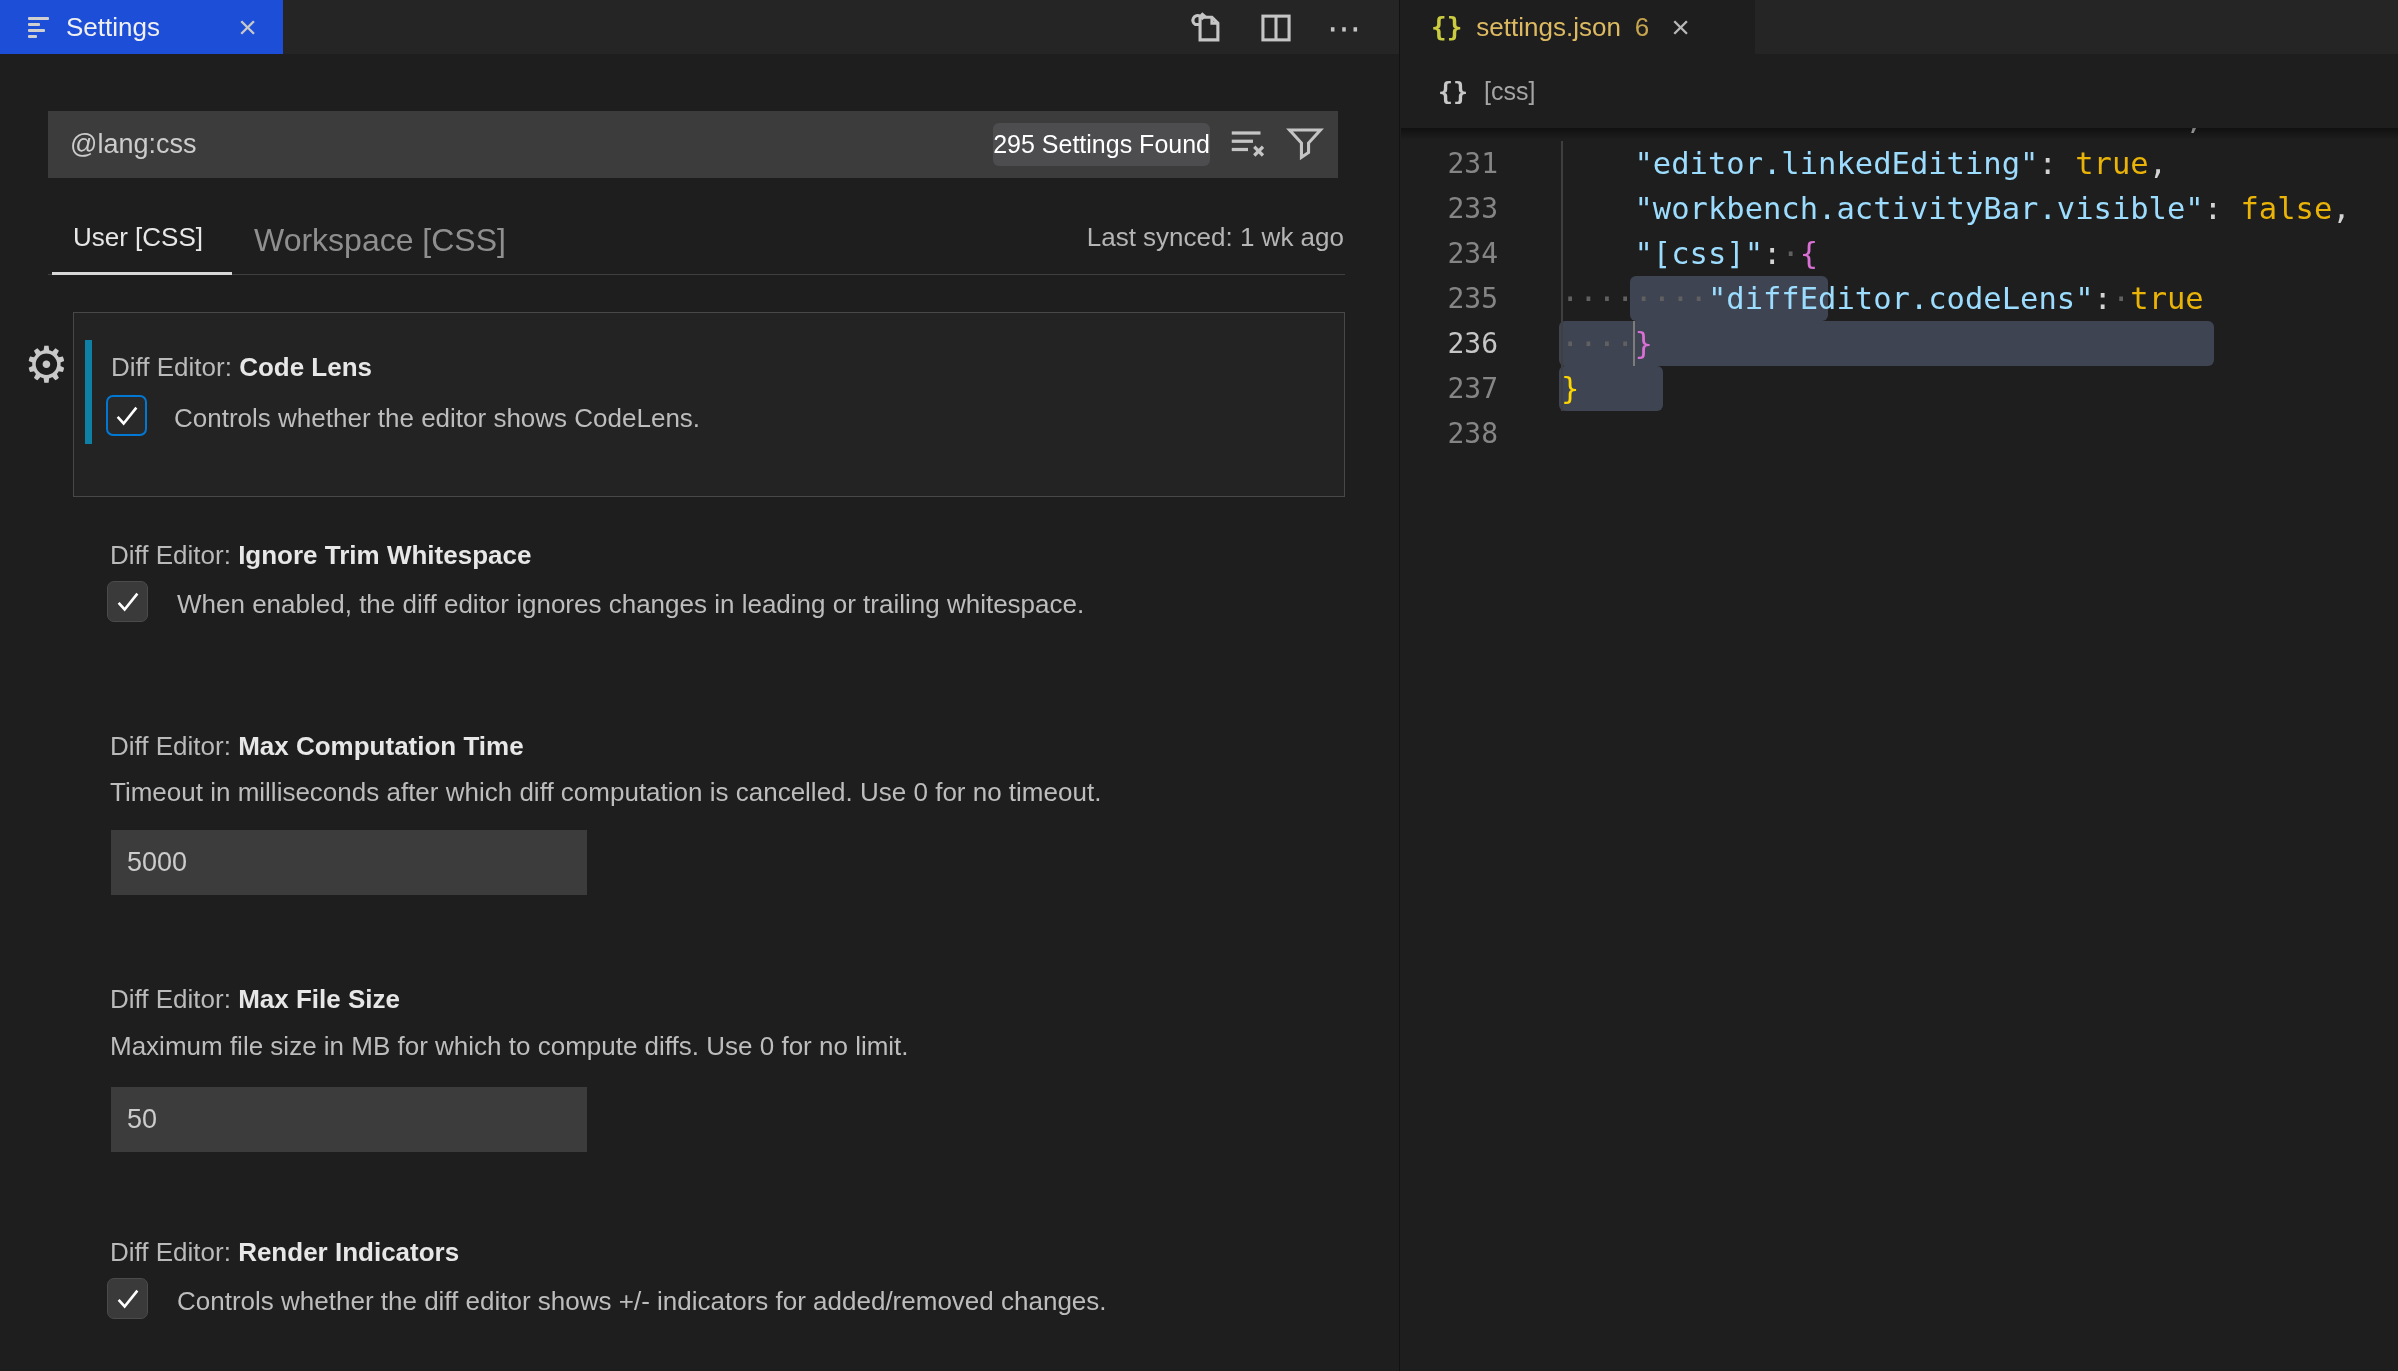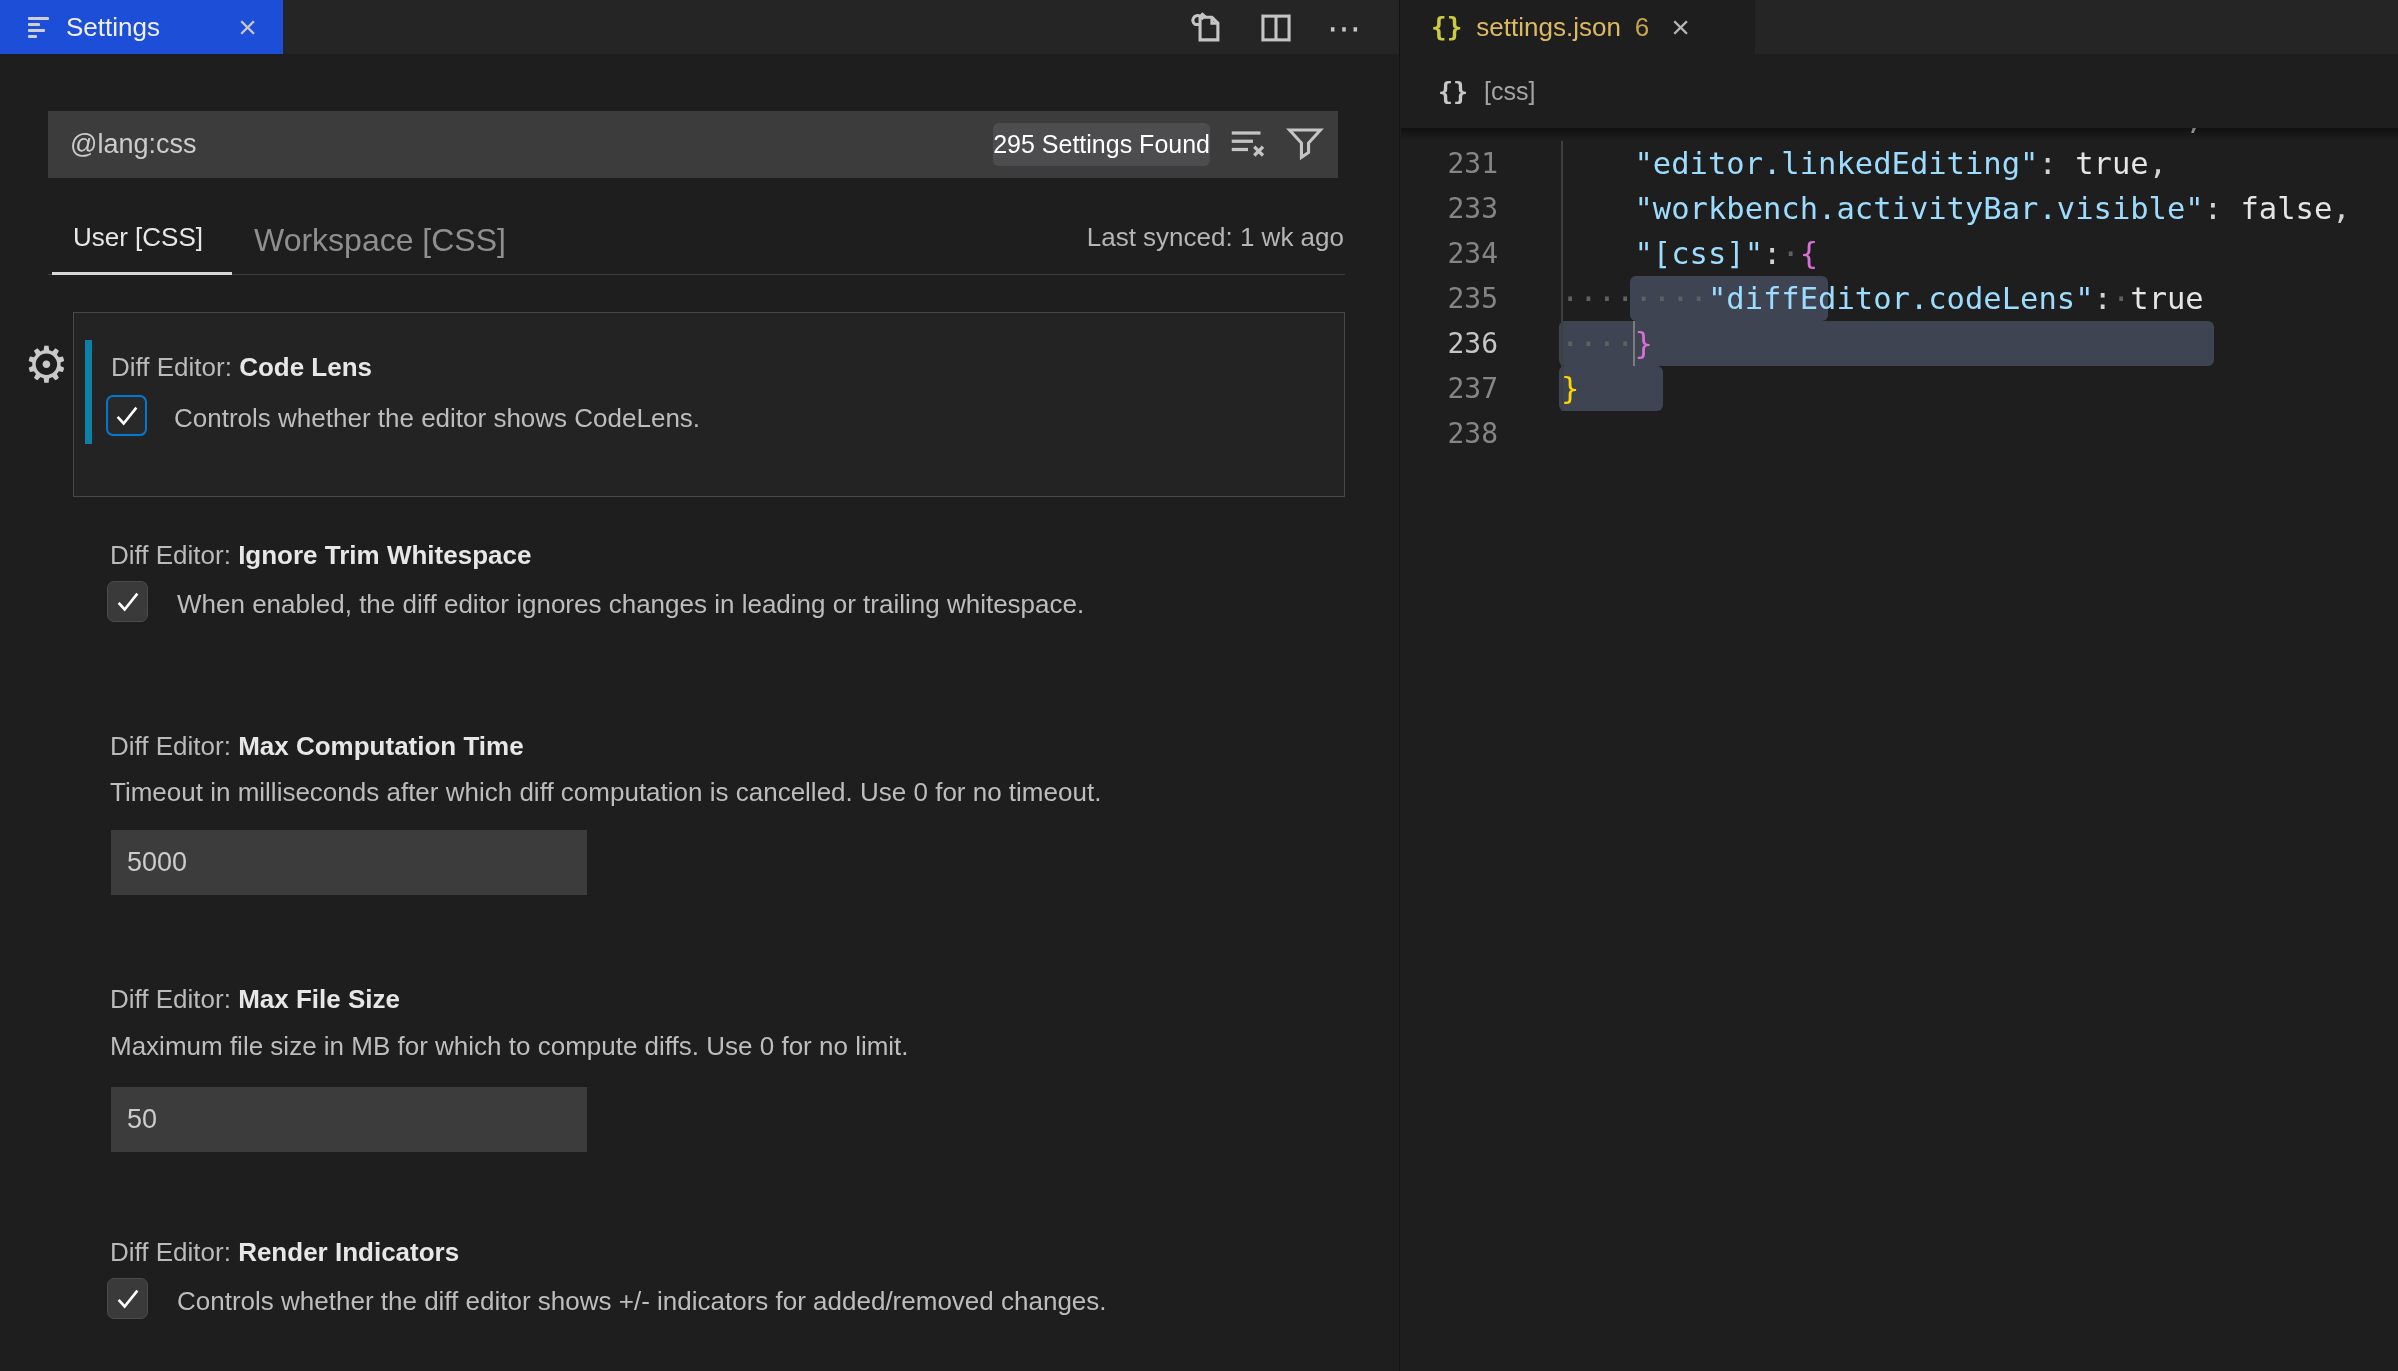--- a/index.html
+++ b/index.html
@@ -84,21 +84,21 @@
   .iguide { position:absolute; width:2px; background:#3f3f3f; }
   #g1 { left:160px; top:13px; height:270px; }
   #g2 { left:232px; top:193px; height:45px; background:#7c7c7c; }
 
   .codeline { position:relative; height:45px; }
   .codeline.partial { margin-top:-32px; }
   .codeline .ln { position:absolute; left:0; top:0; width:97px; text-align:right;
                   font-size:28px; line-height:45px; color:#858585; }
   .codeline .ln.active { color:#c6c6c6; }
   .codeline .code { position:absolute; left:160px; top:0; line-height:45px; white-space:pre; }
-  .tok-p { color:#d4d4d4; } .tok-k { color:#9cdcfe; } .tok-v { color:#e5e5e5; }
+  .tok-p { color:#d4d4d4; } .tok-k { color:#9cdcfe; } .tok-v { color:#eab308; }
   .tok-w { color:#606060; } .tok-b1 { color:#ffd700; } .tok-b2 { color:#da70d6; }
 
   svg.icon { stroke:#c5c5c5; fill:none; stroke-width:1.3; }
   .dots { color:#c5c5c5; font-size:34px; letter-spacing:4px; line-height:20px; }
 </style>
 </head>
 <body>
 
 <div id="left">
   <div class="tabbar">

